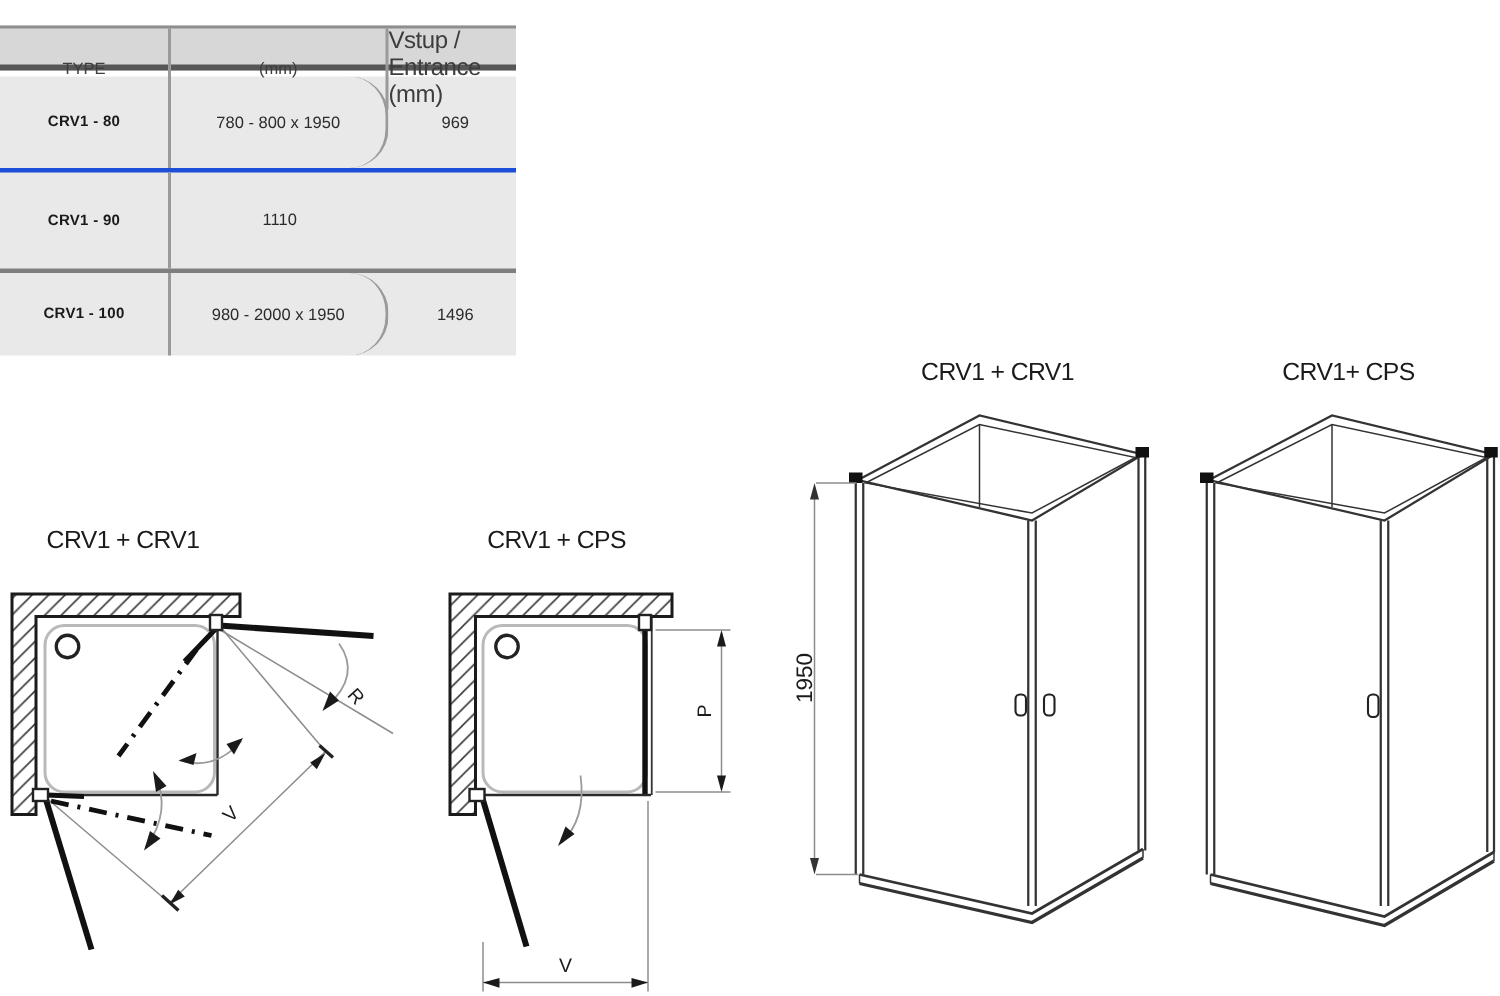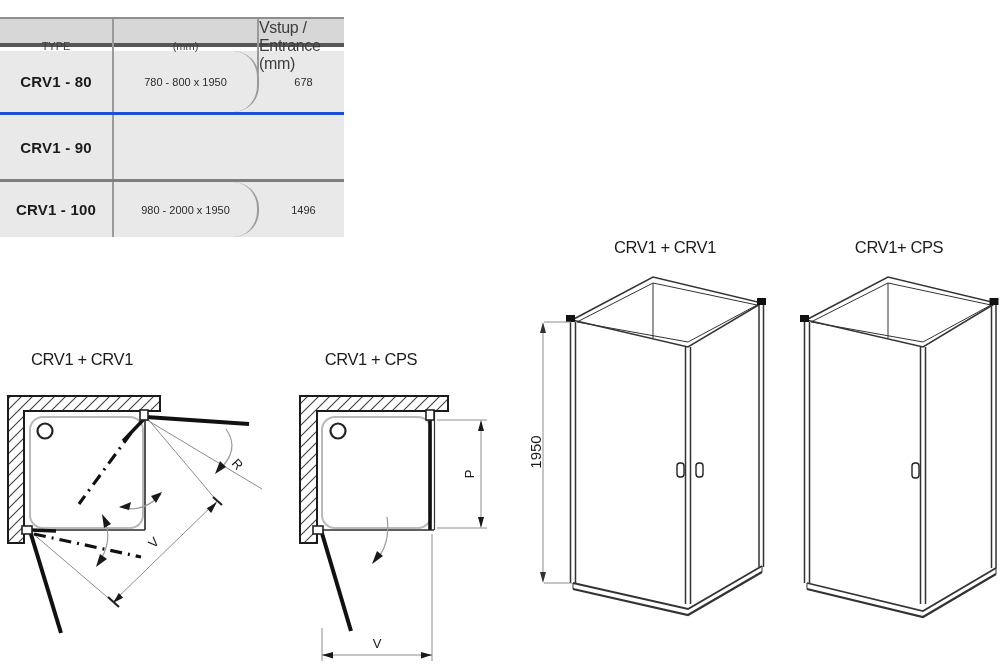--- a/index.html
+++ b/index.html
@@ -15,21 +15,21 @@
     height:24px;
   }
   .trow { display:grid; grid-template-columns:114px 145px 89px; background:#e9e9e9; }
   .trow.r1 { margin-top:4px; height:61px; }
   .trow.r2 { border-top:3px solid #1d4ed8; height:64px;text-align:center; }
   .trow.r3 { border-top:3px solid #7f7f7f; height:55px;text-align:center; }
   .cell { display:flex; align-items:center; justify-content:center; box-sizing:border-box; }
   .sep  { border-right:2px solid #9a9a9a; }
   .head { font-size:11px; color:#3d3d3d; }
   .head.small { font-size:16px; letter-spacing:-0.3px; }
-  .type { font-size:15px; font-weight:bold; color:#1a1a1a; letter-spacing:0.2px; }
+  .type { font-size:10px; font-weight:bold; color:#1a1a1a; letter-spacing:0.2px; }
   .dims, .ent { font-size:11px; color:#2b2b2b;border-radius:26px; }
   
   svg.drawing { position:absolute; left:0; top:0; }
   svg.drawing text {
     font-family:"Liberation Sans","DejaVu Sans",sans-serif;
     fill:#1b1b1b;
   }
   .title-txt { font-size:16.5px; letter-spacing:-0.4px; }
   .dim-txt   { font-size:13px; fill:#2a2a2a; }
 </style>
@@ -40,24 +40,25 @@
 
   <div class="datatable">
     <div class="thead">
       <div class="cell sep head">TYPE</div>
       <div class="cell sep head">(mm)</div>
       <div class="cell head small">Vstup / Entrance (mm)</div>
     </div>
     <div class="trow r1">
       <div class="cell sep type">CRV1 - 80</div>
       <div class="cell sep dims">780 - 800 x 1950</div>
-      <div class="cell ent">678</div>
+      <div class="cell ent">969</div>
     </div>
     <div class="trow r2">
       <div class="cell sep type">CRV1 - 90</div>
+      <div class="cell ent">1110</div>
     </div>
     <div class="trow r3">
       <div class="cell sep type">CRV1 - 100</div>
       <div class="cell sep dims">980 - 2000 x 1950</div>
       <div class="cell ent">1496</div>
     </div>
   </div>
 
   <svg class="drawing" width="1000" height="664" viewBox="0 0 1000 664">
     <defs>

